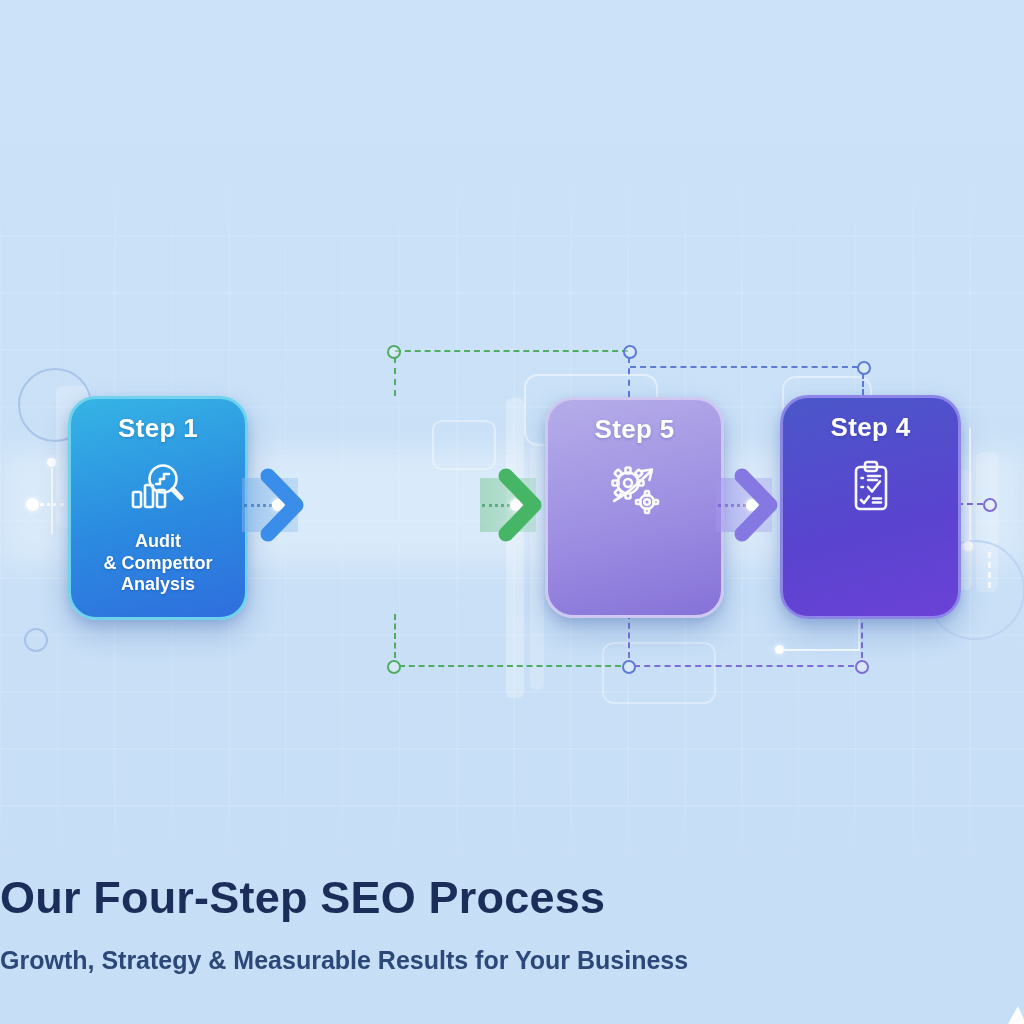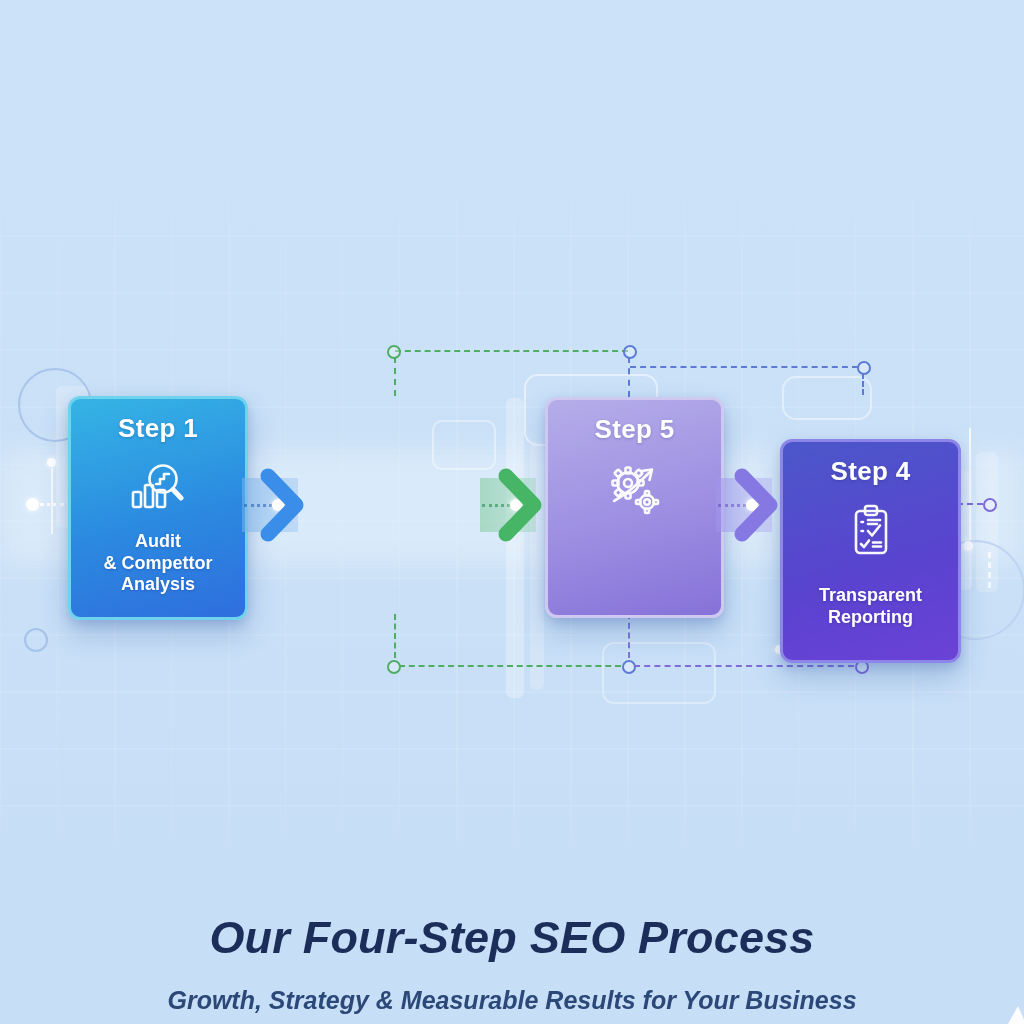--- a/index.html
+++ b/index.html
@@ -66,30 +66,30 @@
   #bg-h{left:399px;top:665px;width:222px;border-color:#4fae63;}
   #bm-ring{left:622px;top:660px;}
   #bm-v{left:628px;top:613px;height:45px;border-color:#7d74d8;}
   #bp-h{left:634px;top:665px;width:220px;border-color:#7f6cd8;}
   #bp-ring{left:855px;top:660px;}
   #bp-v{left:861px;top:613px;height:45px;border-color:#7f6cd8;}
   #rp-h{left:957px;top:503px;width:26px;border-color:#7f6cd8;}
   #rp-ring{left:983px;top:498px;}
 
   
-  .card{position:absolute;border-radius:12px;display:flex;flex-direction:column;align-items:center;
+  .card{position:absolute;border-radius:28px;display:flex;flex-direction:column;align-items:center;
         box-shadow:0 14px 28px rgba(45,85,165,.28), 0 4px 10px rgba(45,85,165,.18);color:#fff;text-align:center;}
   #card1{left:68px;top:396px;width:174px;height:218px;border:3px solid #6fd3ee;
          background:linear-gradient(165deg,#35b4e5 0%,#2b8ae0 55%,#2f6ede 100%);}
   #card2{left:306px;top:396px;width:176px;height:216px;border:3px solid #90dc8d;
          background:linear-gradient(160deg,#74ca70 0%,#4eb463 55%,#37a254 100%);}
   #card3{left:545px;top:397px;width:173px;height:215px;border:3px solid #cfc9f2;
          background:linear-gradient(165deg,#b5ade9 0%,#9d8ee2 55%,#8672d8 100%);}
   #card4{left:780px;top:395px;width:175px;height:218px;border:3px solid #8d86e8;
-         background:linear-gradient(165deg,#4b57ca 0%,#5a43cf 60%,#6b42d6 100%);margin-top:44px;}
+         background:linear-gradient(165deg,#4b57ca 0%,#5a43cf 60%,#6b42d6 100%);}
   .card-title{margin-top:14px;font-size:26px;font-weight:700;letter-spacing:.3px;
               text-shadow:0 1px 3px rgba(10,30,90,.25);}
   .card-icon{margin-top:10px;width:66px;height:66px;display:flex;align-items:center;justify-content:center;}
   .card-icon svg{width:64px;height:64px;}
   .card-desc{flex:1;display:flex;align-items:center;justify-content:center;padding:0 6px 10px;
              font-size:18px;font-weight:700;line-height:1.22;white-space:pre-line;
              text-shadow:0 1px 3px rgba(10,30,90,.25);}
 
   
   .conn{position:absolute;width:76px;height:86px;top:462px;}
@@ -105,21 +105,21 @@
   .conn-dot{position:absolute;left:32px;top:37px;width:12px;height:12px;border-radius:50%;background:#fff;
             box-shadow:0 0 5px rgba(255,255,255,.9);}
   .chev{position:absolute;left:14px;top:0;width:56px;height:86px;}
   .chev polyline{fill:none;stroke-width:15;stroke-linecap:round;stroke-linejoin:round;}
   #conn1 polyline{stroke:#3a8de8;} #conn2 polyline{stroke:#46b565;} #conn3 polyline{stroke:#8678e2;}
 
   
   .icn{fill:none;stroke:#fff;stroke-width:2.6;stroke-linecap:round;stroke-linejoin:round;opacity:.96;}
 
   
-  #title-block{position:absolute;left:0;top:912px;width:1024px;text-align:center;font-style:italic;}
+  #title-block{position:absolute;left:0;top:872px;width:1024px;}
   #main-heading{font-size:45px;font-weight:800;color:#1b2e5a;letter-spacing:.2px;margin:0;}
   #sub-heading{font-size:25px;font-weight:600;color:#2b4878;margin:22px 0 0 0;}
 </style>
 </head>
 <body>
 
 <div id="stage">
 
   <div class="decor" id="grid"></div>
   <div class="decor" id="midband"></div>
@@ -224,22 +224,20 @@
         <line x1="22.5" y1="24" x2="24" y2="24"></line>
         <line x1="29" y1="22" x2="41" y2="22"></line>
         <line x1="29" y1="26" x2="38" y2="26"></line>
         <line x1="22.5" y1="33" x2="24" y2="33"></line>
         <polyline points="29,33 33,37.5 41,27.5"></polyline>
         <polyline points="22,46 25,49 30,42.5"></polyline>
         <line x1="34" y1="44.5" x2="42" y2="44.5"></line>
         <line x1="34" y1="48.5" x2="42" y2="48.5"></line>
       </svg>
     </div>
-    <div class="card-desc">Transparent
-Reporting</div>
   </div>
 
   <div class="conn" id="conn1">
     <div class="band"></div>
     <div class="conn-dots"></div>
     <div class="conn-dot"></div>
     <svg class="chev" viewBox="0 0 56 86">
       <polyline points="14,14 42,43 14,72"></polyline>
     </svg>
   </div>

